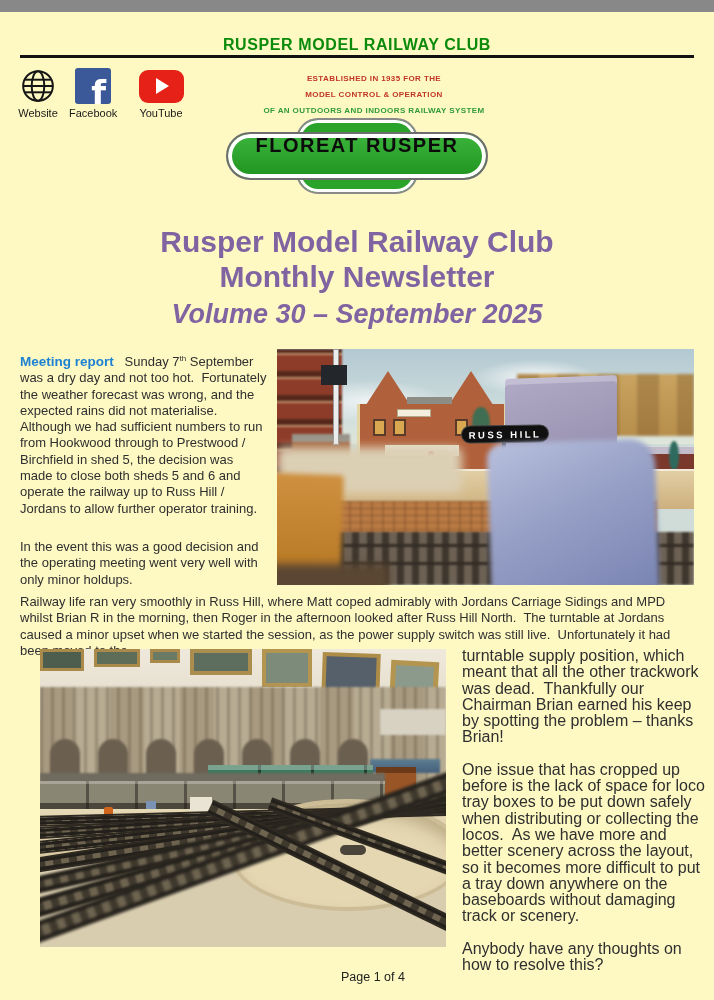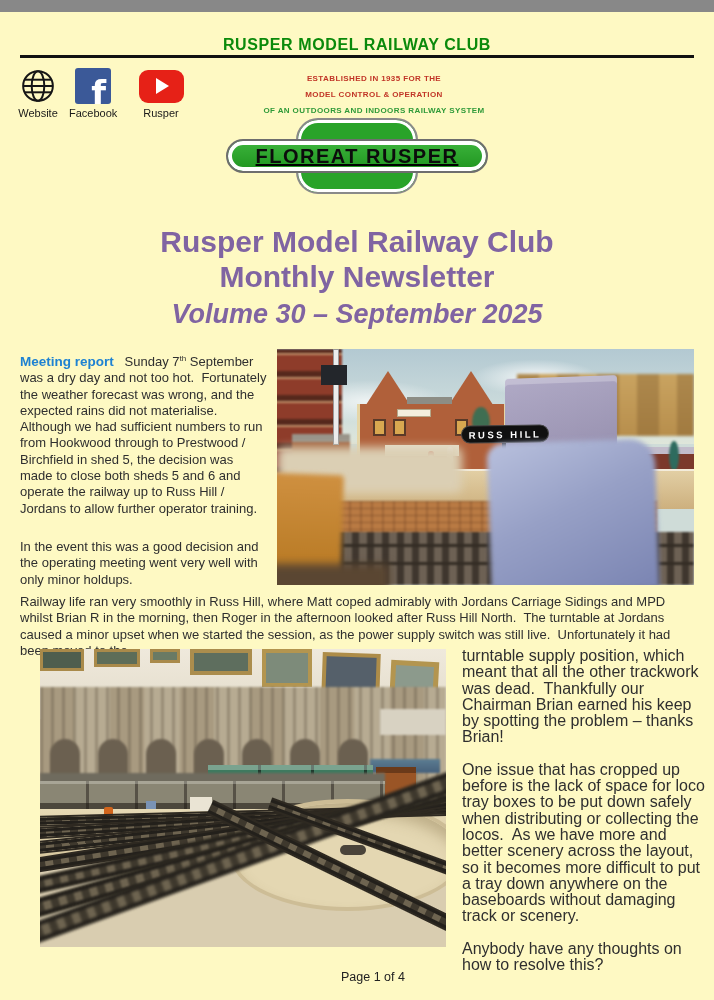--- a/index.html
+++ b/index.html
@@ -21,23 +21,23 @@
            border-bottom:8px solid transparent;margin-left:3px;}
   .tagline{position:absolute;top:62px;left:34px;width:680px;text-align:center;}
   .tagline div{font-size:8px;font-weight:bold;letter-spacing:.4px;line-height:9px;margin-bottom:7px;}
   .tag-red{color:#c13527;} .tag-green{color:#2f9a39;}
   
   .totem{position:absolute;left:226px;top:106px;width:262px;height:76px;}
   .totem *,.page *{box-sizing:border-box;}
   .totem-v{position:absolute;left:50%;transform:translateX(-50%);top:0;width:122px;height:76px;
            background:#29a329;border:2px solid #8a8a8a;border-radius:22px;
            box-shadow:inset 0 0 0 3px #fff;}
-  .totem-h{position:absolute;left:0;top:50%;transform:translateY(-50%);width:262px;height:34px;
+  .totem-h{position:absolute;left:0;top:50%;transform:translateY(-50%);width:262px;height:48px;
            background:linear-gradient(180deg,#3cb43c,#1f941f);border:2px solid #6e6e6e;border-radius:24px;
-           box-shadow:inset 0 0 0 4px #fff;display:flex;align-items:center;justify-content:center;text-decoration:underline;}
+           box-shadow:inset 0 0 0 4px #fff;display:flex;align-items:flex-start;justify-content:center;}
   .totem-h span{font-size:20px;font-weight:bold;letter-spacing:1.5px;color:#0c0c0c;}
   
   .title-block{position:absolute;top:212px;left:0;width:100%;text-align:center;color:#8064a2;}
   .t-main{font-size:30px;font-weight:bold;line-height:35px;}
   .t-sub{font-size:27px;font-weight:bold;font-style:italic;line-height:40px;}
   
   .para{position:absolute;margin:0;font-size:13px;line-height:16.3px;color:#2f2f2f;white-space:pre-wrap;}
   .p1{left:20px;top:339px;width:247px;}
   .p2{left:20px;top:527px;width:247px;}
   .p3{left:20px;top:582px;width:678px;}
@@ -168,21 +168,21 @@
     </div>
     <span class="social-label">Facebook</span>
   </div>
 
   <div class="social-item" style="left:130px;width:62px;">
     <div class="icon-box">
       <div class="yt-tile">
           <span class="yt-play"></span>
         </div>
     </div>
-    <span class="social-label">Rusper</span>
+    <span class="social-label">YouTube</span>
   </div>
 
   <div class="tagline">
     <div class="tag-red">ESTABLISHED IN 1935 FOR THE</div>
     <div class="tag-red">MODEL CONTROL &amp; OPERATION</div>
     <div class="tag-green">OF AN OUTDOORS AND INDOORS RAILWAY SYSTEM</div>
   </div>
 
   <div class="totem">
     <div class="totem-v"></div>

